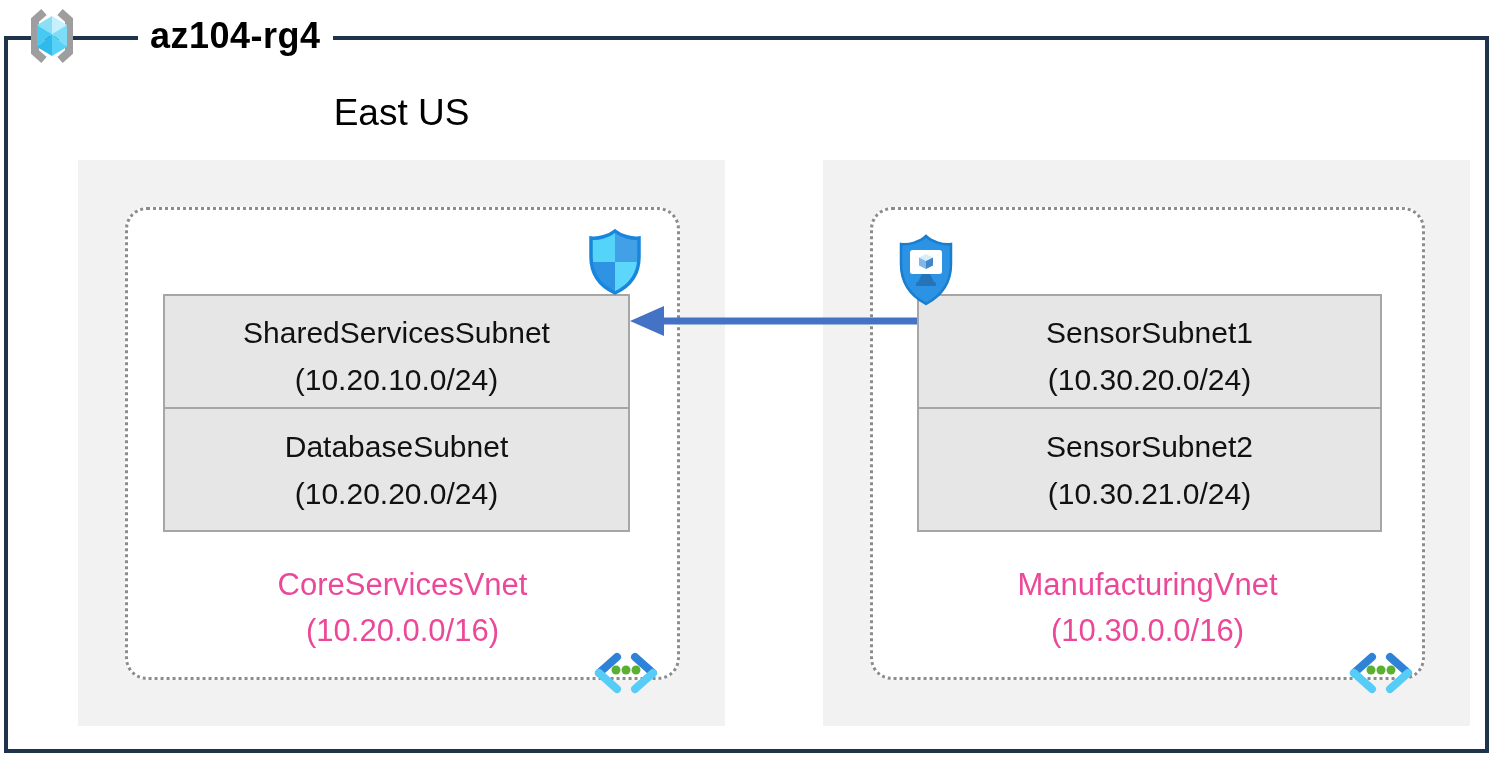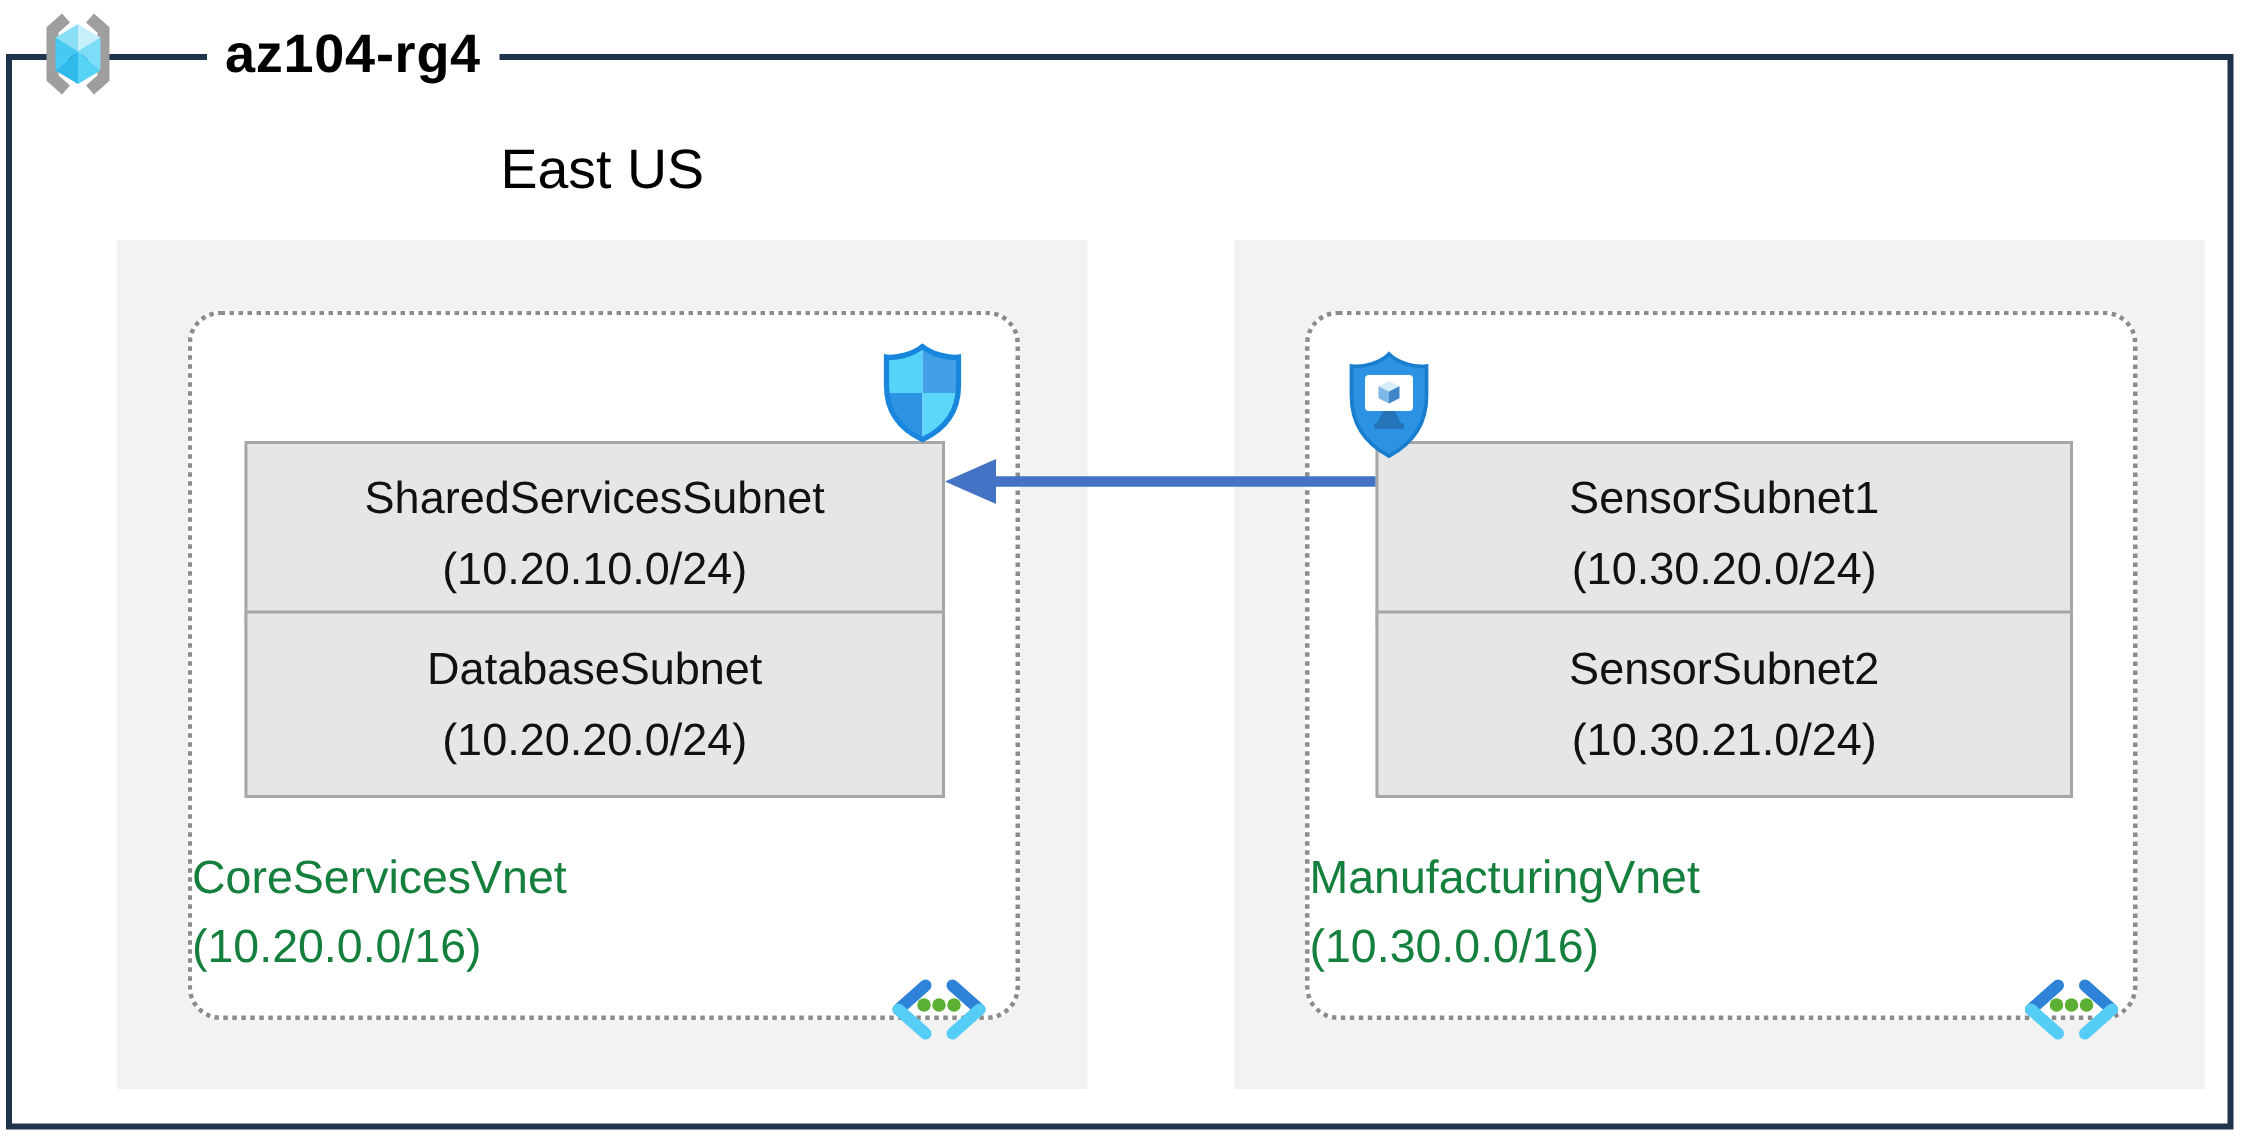--- a/index.html
+++ b/index.html
@@ -31,22 +31,22 @@
     border:3px dotted var(--dash);border-radius:22px;}
 
   .subnet{position:absolute;background:var(--subnet-bg);border:2px solid var(--subnet-border);
     display:flex;flex-direction:column;align-items:center;justify-content:center;
     font-size:30px;line-height:47px;text-align:center;}
   .region.east .subnet{left:35px;width:467px;}
   .region.west .subnet{left:44px;width:465px;}
   .subnet.s1{top:48px;height:124px;margin-top:36px;}
   .subnet.s2{top:197px;height:125px;}
 
-  .vnet-label{position:absolute;left:0;right:0;top:352px;
-    font-size:31px;line-height:46px;color:#15803d;}
+  .vnet-label{position:absolute;left:0;right:0;top:352px;text-align:center;
+    font-size:31px;line-height:46px;color:#ec4899;}
 
   .vnet-icon{position:absolute;width:68px;height:42px;}
   .region.east .vnet-icon{left:464px;top:442px;}
   .region.west .vnet-icon{left:474px;top:442px;}
 
   .arrow-svg{position:absolute;left:620px;top:300px;width:302px;height:42px;}
   .badge{position:absolute;}
   .badge.shield{left:587px;top:229px;width:56px;height:66px;}
   .badge.device{left:897px;top:234px;width:58px;height:73px;}
 </style>

